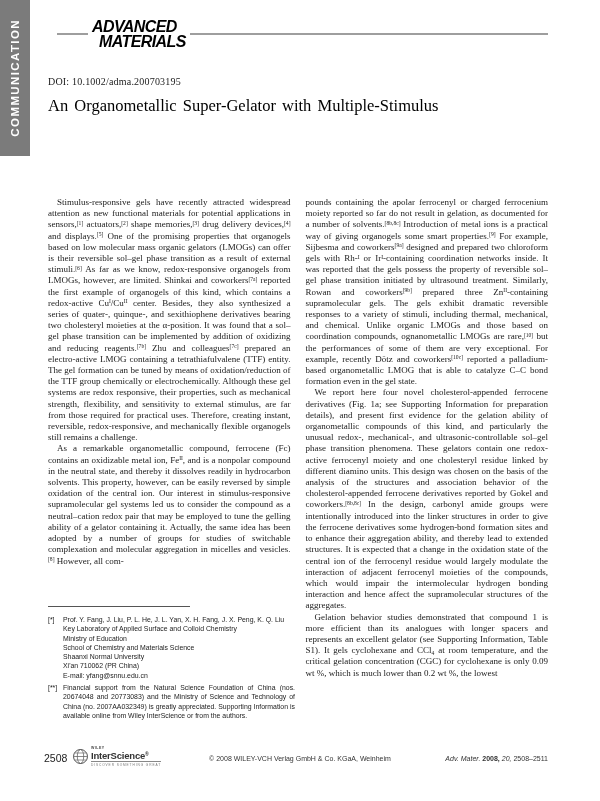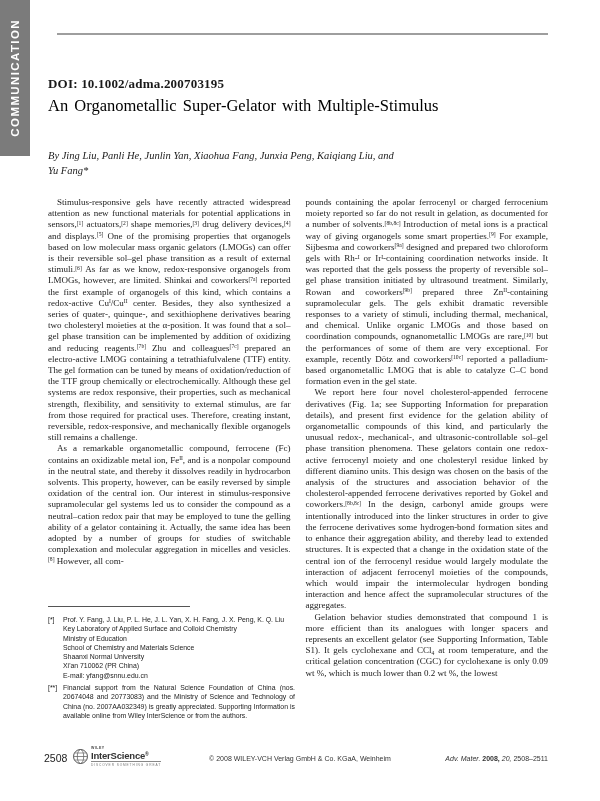--- a/index.html
+++ b/index.html
@@ -22,21 +22,21 @@
 
   
   .toprule { position:absolute; left:57px; right:52px; top:33px; height:2px; background:#9e9e9e; }
   .logo {
     position:absolute; left:88px; top:20px; background:#ffffff; padding:0 4px;
     font-family:"Liberation Sans", sans-serif; font-weight:bold; font-style:italic;
     font-size:16px; line-height:14.5px; letter-spacing:-0.6px; color:#000;
   }
   .logo .l2 { margin-left:7px; }
 
-  .doi { position:absolute; left:48px; top:76px; font-size:13px; font-weight:bold; letter-spacing:0.2px; }
+  .doi { position:absolute; left:48px; top:76px; font-size:10px; font-weight:normal; letter-spacing:0.2px; }
 
   .title {
     position:absolute; left:48px; top:96px; margin:0; width:480px;
     font-size:16.5px; font-weight:normal; line-height:19.5px; word-spacing:2px; color:#000;
   }
 
   .byline { position:absolute; left:48px; top:149px; font-size:10.5px; font-style:italic; line-height:14.5px; }
 
   
   .columns { position:absolute; left:48px; top:197px; width:500px; display:flex; gap:15px; }
@@ -76,31 +76,31 @@
 <body>
 
 <div class="page">
 
   <div class="banner">
     <span>COMMUNICATION</span>
   </div>
 
   <div class="toprule"></div>
 
+  <div class="logo">
+    <div class="l1">ADVANCED</div>
+    <div class="l2">MATERIALS</div>
+  </div>
 
   <div class="doi">DOI: 10.1002/adma.200703195</div>
 
   <h1 class="title">
     <span>An Organometallic Super-Gelator with Multiple-Stimulus</span><br>
   </h1>
 
-  <div class="byline">
-    <div>By Jing Liu, Panli He, Junlin Yan, Xiaohua Fang, Junxia Peng, Kaiqiang Liu, and</div>
-    <div>Yu Fang*</div>
-  </div>
 
   <div class="columns">
     <div class="col">
       <p class="indent">Stimulus-responsive gels have recently attracted widespread attention as new functional materials for potential applications in sensors,<sup>[1]</sup> actuators,<sup>[2]</sup> shape memories,<sup>[3]</sup> drug delivery devices,<sup>[4]</sup> and displays.<sup>[5]</sup> One of the promising properties that organogels based on low molecular mass organic gelators (LMOGs) can offer is their reversible sol–gel phase transition as a result of external stimuli.<sup>[6]</sup> As far as we know, redox-responsive organogels from LMOGs, however, are limited. Shinkai and coworkers<sup>[7a]</sup> reported the first example of organogels of this kind, which contains a redox-active Cu<sup>I</sup>/Cu<sup>II</sup> center. Besides, they also synthesized a series of quater-, quinque-, and sexithiophene derivatives bearing two cholesteryl moieties at the α-position. It was found that a sol–gel phase transition can be implemented by addition of oxidizing and reducing reagents.<sup>[7b]</sup> Zhu and colleagues<sup>[7c]</sup> prepared an electro-active LMOG containing a tetrathiafulvalene (TTF) entity. The gel formation can be tuned by means of oxidation/reduction of the TTF group chemically or electrochemically. Although these gel systems are redox responsive, their properties, such as mechanical strength, flexibility, and sensitivity to external stimulus, are far from those required for practical uses. Therefore, creating instant, reversible, redox-responsive, and mechanically flexible organogels still remains a challenge.</p>
       <p class="indent">As a remarkable organometallic compound, ferrocene (Fc) contains an oxidizable metal ion, Fe<sup>II</sup>, and is a nonpolar compound in the neutral state, and thereby it dissolves readily in hydrocarbon solvents. This property, however, can be easily reversed by simple oxidation of the central ion. Our interest in stimulus-responsive supramolecular gel systems led us to consider the compound as a neutral–cation redox pair that may be employed to tune the gelling ability of a gelator containing it. Actually, the same idea has been adopted by a number of groups for studies of switchable complexation and molecular aggregation in micelles and vesicles.<sup>[8]</sup> However, all com-</p>
     </div>
     <div class="col">
       <p class="noindent">pounds containing the apolar ferrocenyl or charged ferrocenium moiety reported so far do not result in gelation, as documented for a number of solvents.<sup>[8b,8c]</sup> Introduction of metal ions is a practical way of giving organogels some smart properties.<sup>[9]</sup> For example, Sijbesma and coworkers<sup>[9a]</sup> designed and prepared two chloroform gels with Rh-<sup>I</sup> or Ir<sup>I</sup>-containing coordination networks inside. It was reported that the gels possess the property of reversible sol–gel phase transition initiated by ultrasound treatment. Similarly, Rowan and coworkers<sup>[9b]</sup> prepared three Zn<sup>II</sup>-containing supramolecular gels. The gels exhibit dramatic reversible responses to a variety of stimuli, including thermal, mechanical, and chemical. Unlike organic LMOGs and those based on coordination compounds, ognanometallic LMOGs are rare,<sup>[10]</sup> but the performances of some of them are very exceptional. For example, recently Dötz and coworkers<sup>[10c]</sup> reported a palladium-based organometallic LMOG that is able to catalyze C–C bond formation even in the gel state.</p>
       <p class="indent">We report here four novel cholesterol-appended ferrocene derivatives (Fig. 1a; see Supporting Information for preparation details), and present first evidence for the gelation ability of organometallic compounds of this kind, and particularly the unusual redox-, mechanical-, and ultrasonic-controllable sol–gel phase transition phenomena. These gelators contain one redox-active ferrocenyl moiety and one cholesteryl residue linked by different diamino units. This design was chosen on the basis of the analysis of the structures and association behavior of the cholesterol-appended ferrocene derivatives reported by Gokel and coworkers.<sup>[8b,8c]</sup> In the design, carbonyl amide groups were intentionally introduced into the linker structures in order to give the ferrocene derivatives some hydrogen-bond formation sites and to enhance their aggregation ability, and thereby lead to extended structures. It is expected that a change in the oxidation state of the central ion of the ferrocenyl residue would largely modulate the interaction of adjacent ferrocenyl moieties of the compounds, which would impair the intermolecular hydrogen bonding interaction and hence affect the supramolecular structures of the aggregates.</p>
       <p class="indent">Gelation behavior studies demonstrated that compound 1 is more efficient than its analogues with longer spacers and represents an excellent gelator (see Supporting Information, Table S1). It gels cyclohexane and CCl<sub>4</sub> at room temperature, and the critical gelation concentration (CGC) for cyclohexane is only 0.09 wt %, which is much lower than 0.2 wt %, the lowest</p>

